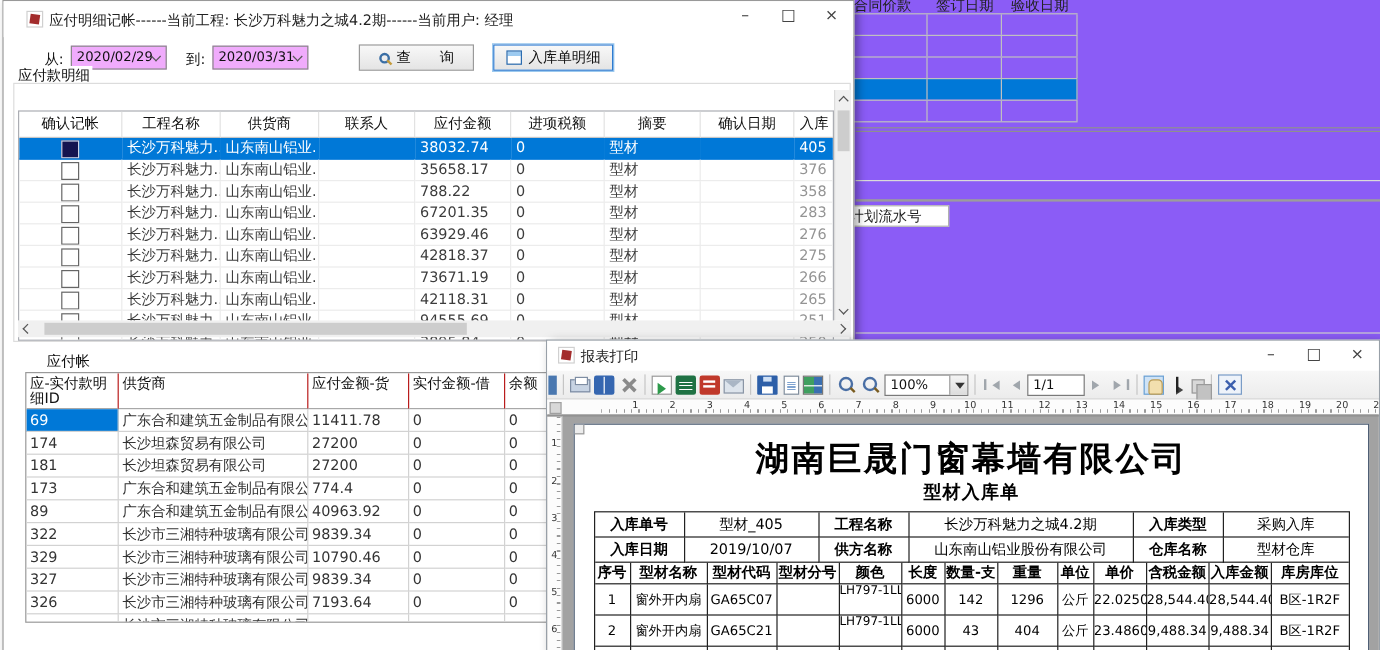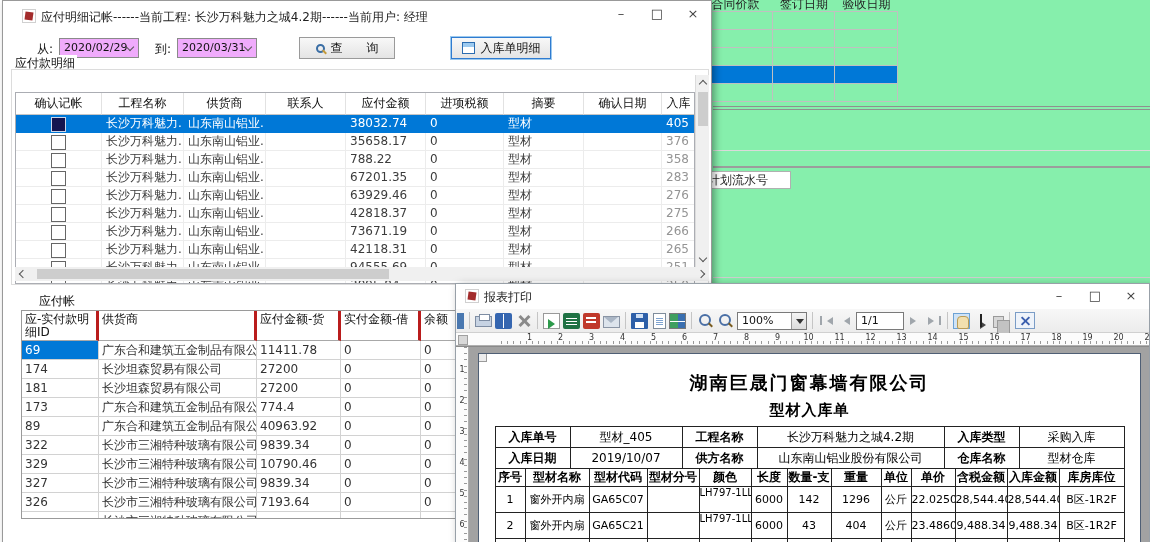--- a/index.html
+++ b/index.html
@@ -1,19 +1,19 @@
 <!DOCTYPE html>
 <html><head>
 <meta charset="utf-8">
 <style>
   *{box-sizing:border-box;margin:0;padding:0;font-family:"DejaVu Sans","Liberation Sans",sans-serif;}
   body{width:1150px;height:542px;position:relative;overflow:hidden;background:#fff;font-size:12px;color:#1a1a1a;}
 
   
-  #bgwin{position:absolute;left:650px;top:0;width:500px;height:542px;background:#86efac;}
+  #bgwin{position:absolute;left:650px;top:0;width:500px;height:542px;background:#8b5cf6;}
   .bg-table{position:absolute;left:48px;top:0;width:200px;}
   .bg-head{display:grid;grid-template-columns:75px 62px 63px;height:11px;overflow:visible;}
   .bg-head span{font-size:12px;text-align:center;color:#222;margin-top:-3px;line-height:14px;}
   .bg-row{display:grid;grid-template-columns:75px 62px 63px;height:18px;border-top:1px solid #c0c0c0;}
   .bg-row div{border-right:1px solid #c0c0c0;}
   .bg-row div:first-child{border-left:1px solid #c0c0c0;}
   .bg-row.bsel{background:#0078d7;}
   .bg-bottom{border-top:1px solid #c0c0c0;height:0;}
   .hline{position:absolute;left:63px;right:0;height:1px;background:#b9b9b9;}
   .planbox{position:absolute;left:55px;top:171px;width:86px;height:18px;border:1px solid #b0b0b0;background:#fff;font-size:12px;line-height:16px;padding-left:2px;color:#222;white-space:nowrap;overflow:hidden;}
@@ -54,21 +54,21 @@
 
   .vsb{position:absolute;left:692px;top:74px;width:14px;height:192px;background:#f0f0f0;border-left:1px solid #dcdcdc;}
   .hsb{position:absolute;left:12px;top:266px;width:694px;height:14px;background:#f0f0f0;}
   .sbchev{position:absolute;width:6px;height:6px;border-right:1px solid #555;border-bottom:1px solid #555;}
   .thumbv{position:absolute;left:2px;top:17px;width:10px;height:34px;background:#cdcdcd;}
   .thumbh{position:absolute;left:22px;top:2px;width:352px;height:10px;background:#cdcdcd;}
 
   .t2wrap{position:absolute;left:18px;top:309px;width:489px;height:209px;border:1px solid #9a9a9a;overflow:hidden;background:#fff;}
   .t2grid{display:grid;grid-template-columns:77px 158px 84px 80px 90px;}
   .t2head{height:30px;}
-  .t2head span{font-size:12px;line-height:13px;padding:2px 3px;border-right:3px solid #b91c1c;border-bottom:1px solid #a8a8a8;color:#111;word-break:break-all;overflow:hidden;}
+  .t2head span{font-size:12px;line-height:13px;padding:2px 3px;border-right:1px solid #b91c1c;border-bottom:1px solid #a8a8a8;color:#111;word-break:break-all;overflow:hidden;}
   .t2row{height:19px;}
   .t2row div{font-size:12px;line-height:18px;padding:0 3px;border-right:1px solid #d2d2d2;border-bottom:1px solid #d2d2d2;color:#333;white-space:nowrap;overflow:hidden;}
   .t2row.sel div:first-child{background:#0078d7;color:#fff;}
 
   
   #win3{position:absolute;left:455px;top:283px;width:695px;height:262px;background:#f5f5f5;border:1px solid #98a0a8;box-shadow:4px 3px 9px rgba(0,0,0,.4);display:flex;flex-direction:column;}
   .w3-titlebar{height:25px;position:relative;background:#fff;flex:none;}
   .w3-title{position:absolute;left:28px;top:5px;font-size:12px;color:#222;}
   .toolbar{height:24px;background:linear-gradient(#f7f7f7,#ececec);border-bottom:1px solid #d0d0d0;display:flex;align-items:center;padding-left:1px;gap:3px;flex:none;}
   .tsep{width:1px;height:17px;background:#c5c5c5;margin:0 2px;flex:none;}
@@ -123,21 +123,21 @@
   .hticks{position:absolute;left:45px;right:0;bottom:1px;height:3px;background:repeating-linear-gradient(90deg,#999 0 1px,transparent 1px 6.2px);}
   .hnums{position:absolute;left:58px;top:0;display:flex;}
   .hnums span{width:31px;text-align:center;font-size:8px;color:#333;flex:none;line-height:10px;}
   .preview{flex:1;background:#a2a2a2;border-top:1px solid #8a8a8a;position:relative;overflow:hidden;}
   .vruler{position:absolute;left:0;top:0;bottom:0;width:13px;background:#fcfcfc;border-right:1px solid #b0b0b0;overflow:hidden;z-index:3;}
   .vruler .vticks{position:absolute;right:1px;top:0;bottom:0;width:3px;background:repeating-linear-gradient(#999 0 1px,transparent 1px 6.2px);}
   .vnums{position:absolute;left:0;top:7px;width:12px;}
   .vnums span{display:block;height:31px;text-align:center;font-size:8px;color:#333;line-height:31px;}
   .page{position:absolute;left:22px;top:6px;width:663px;height:210px;background:#fff;border:1px solid #4f5f75;overflow:hidden;}
   .fold{position:absolute;left:-1px;top:-1px;width:9px;height:9px;background:#ececec;border:1px solid #9a9a9a;}
-  .company{padding-top:16px;text-align:center;font-size:18px;font-weight:600;letter-spacing:2px;color:#000;line-height:26px;}
+  .company{padding-top:16px;text-align:center;font-size:28px;font-weight:600;letter-spacing:2px;color:#000;line-height:26px;}
   .doctitle{margin-top:4px;text-align:center;font-size:15px;font-weight:700;letter-spacing:1px;color:#000;line-height:20px;}
   .rtables{margin:6px auto 0;width:630px;border:1px solid #222;}
   .igrid{display:grid;grid-template-columns:75px 112px 75px 187px 75px 104px;}
   .igrid span{height:21px;line-height:20px;font-size:12px;text-align:center;border-right:1px solid #222;border-bottom:1px solid #222;overflow:hidden;white-space:nowrap;color:#000;}
   .igrid span:nth-child(odd){font-weight:700;}
   .igrid span:last-child{border-right:none;}
   .rgrid{display:grid;grid-template-columns:30px 64px 58px 52px 52px 36px 44px 50px 30px 44px 52px 52px 64px;}
   .rgrid span{border-right:1px solid #222;border-bottom:1px solid #222;overflow:hidden;white-space:nowrap;color:#000;}
   .rgrid span:last-child{border-right:none;}
   .rhead span{height:18px;line-height:17px;font-size:12px;font-weight:700;text-align:center;}
@@ -210,21 +210,21 @@
   </div>
   <div class="lbl" style="left:152px;top:40px;">到:</div>
   <div class="combo" style="left:174px;top:37px;width:80px;">
     <span>2020/03/31</span>
     <span class="chev"></span>
   </div>
   <div class="btn" style="left:296px;top:36px;width:96px;">
     <span class="mag"></span>
     <span>查　　询</span>
   </div>
-  <div class="btn focus" style="left:408px;top:36px;width:100px;margin-left:40px;">
+  <div class="btn focus" style="left:408px;top:36px;width:100px;">
     <span class="wingrid"></span>
     <span>入库单明细</span>
   </div>
 
   <div class="grouplabel" style="left:10px;top:54px;">应付款明细</div>
   <div class="groupbox" style="left:8px;top:68px;width:698px;height:216px;"></div>
 
   <div class="t1wrap">
     <div class="t1grid t1head">
         <span>确认记帐</span>

